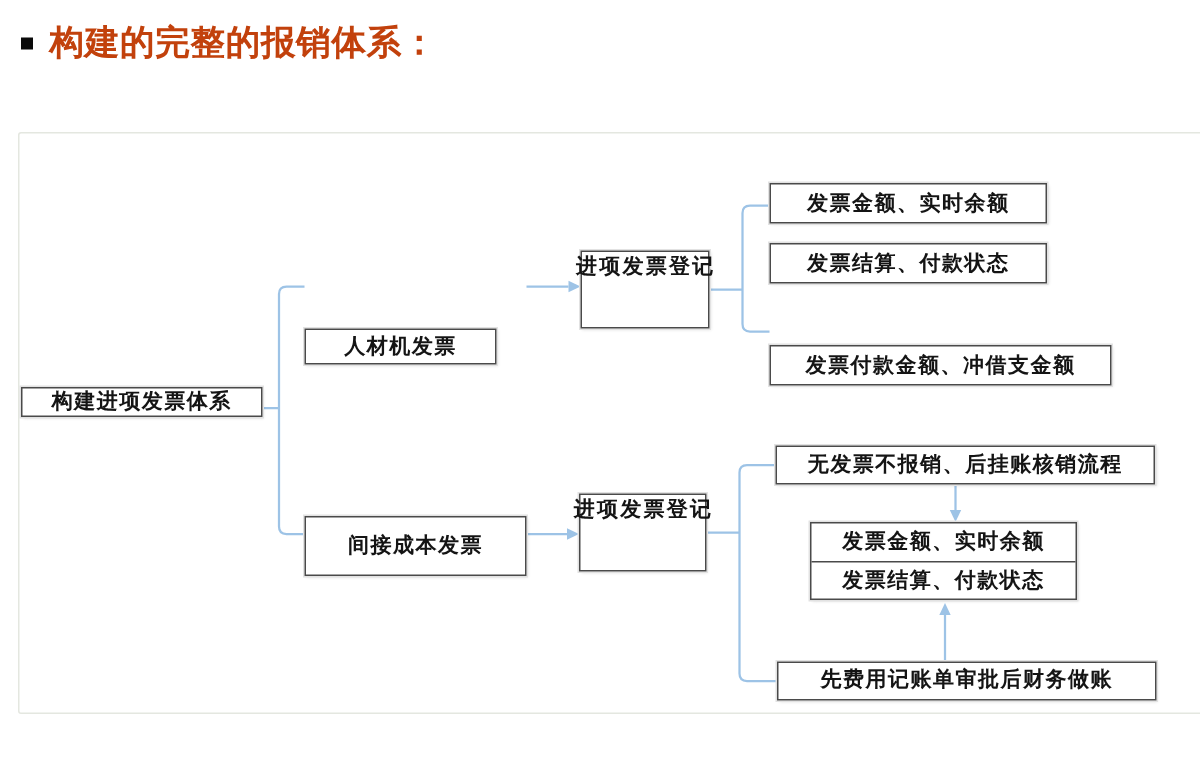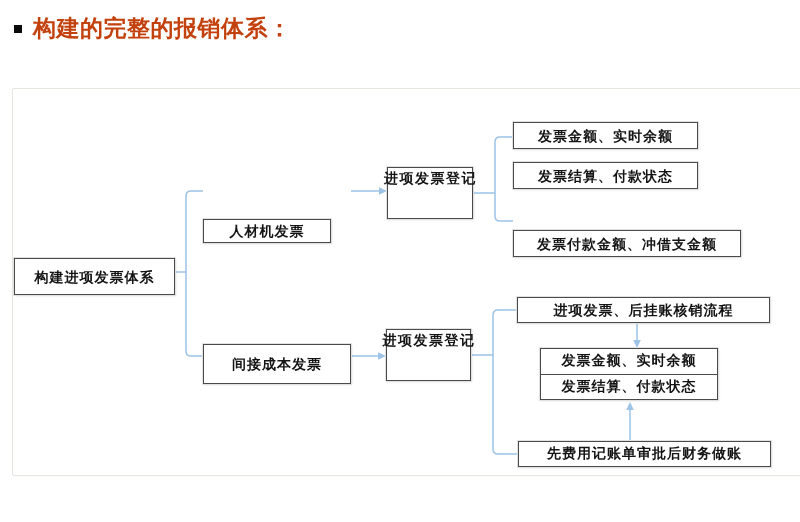--- a/index.html
+++ b/index.html
@@ -27,21 +27,21 @@
     position:absolute;background:#fff;border:1.5px solid #4a4a4a;
     box-shadow:0 0 0 1px #e2e2e2,1px 1px 2px rgba(0,0,0,.12);
     display:flex;align-items:center;justify-content:center;
     font-weight:bold;font-size:14px;color:#141414;letter-spacing:1px;
     box-sizing:border-box;line-height:1;white-space:nowrap;
   }
   .node.two-line{
     flex-direction:row;align-items:flex-start;justify-content:center;
     padding-left:1px;line-height:1.5;letter-spacing:1.5px;
   }
-  .n-root    {left:14px; top:258px;width:161px;height:37px;}
+  .n-root    {left:14px; top:258px;width:161px;height:20px;}
   .n-renji   {left:203px;top:179px;width:128px;height:24px;margin-top:40px;}
   .n-regtop  {left:387px;top:167px;width:86px; height:52px;}
   .n-out1    {left:513px;top:122px;width:185px;height:27px;}
   .n-out2    {left:513px;top:162px;width:185px;height:27px;}
   .n-out3    {left:513px;top:206px;width:228px;height:27px;margin-top:24px;}
   .n-indirect{left:203px;top:344px;width:148px;height:40px;}
   .n-regbot  {left:386px;top:329px;width:85px; height:52px;}
   .n-loan    {left:517px;top:297px;width:253px;height:26px;}
   .n-expense {left:518px;top:441px;width:253px;height:26px;font-family:Liberation Mono, monospace;}
   
@@ -116,21 +116,21 @@
 <div class="node n-indirect">
   <span>间接成本发票</span>
 </div>
 
 <div class="node two-line n-regbot">
   <span>进项发票</span>
   <span>登记</span>
 </div>
 
 <div class="node n-loan">
-  <span>进项发票、后挂账核销流程</span>
+  <span>无发票不报销、后挂账核销流程</span>
 </div>
 
 <div class="n-combo">
   <div class="row">
     <span>发票金额、实时余额</span>
   </div>
   <div class="row">
     <span>发票结算、付款状态</span>
   </div>
 </div>

